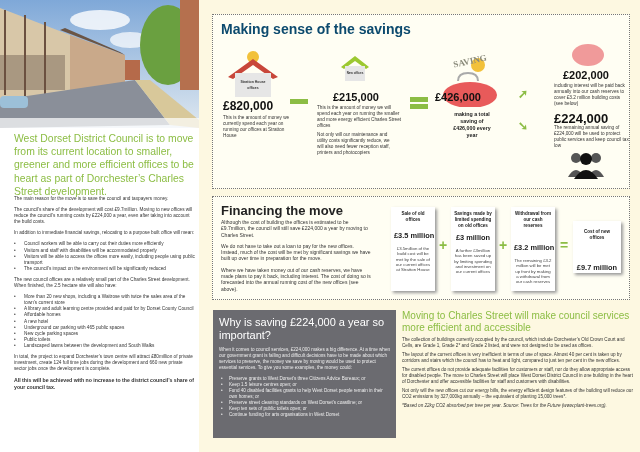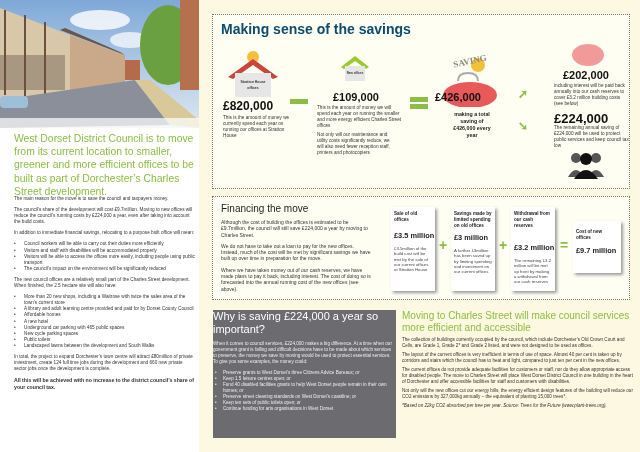--- a/index.html
+++ b/index.html
@@ -12,29 +12,29 @@
 #left .body ul{list-style:none;margin-bottom:5px}
 #left .body li{padding-left:10px;position:relative}
 #left .body li:before{content:"•";position:absolute;left:0}
 #left .body b{font-weight:bold;font-size:5.2px;line-height:7px}
 .dot{border:1px dotted #777}
 #savings{position:absolute;left:212px;top:14px;width:418px;height:175px;background:#fffef3}
 #savings h2{position:absolute;left:8px;top:6px;font-size:14px;font-weight:bold;color:#0c4a6e}
 .amt{font-weight:bold;color:#111}
 .small{font-size:4.7px;line-height:6px;color:#333}
 #financing{position:absolute;left:212px;top:196px;width:418px;height:104px;background:#fffef3}
-#financing h3{position:absolute;left:8px;top:6px;font-size:10px;font-weight:normal}
+#financing h3{position:absolute;left:8px;top:6px;font-size:13px;font-weight:bold}
 #financing .txt{position:absolute;left:8px;top:22px;width:150px;font-size:5px;line-height:6.3px;color:#333}
 #financing .txt p{margin-bottom:5px}
-.card{position:absolute;background:#fff;box-shadow:2px 2px 3px #999;text-align:left;padding:4px 3px}
+.card{position:absolute;background:#fff;box-shadow:2px 2px 3px #999;text-align:center;padding:4px 3px}
 .card .h{font-size:4.6px;font-weight:bold;line-height:6px;color:#222}
 .card .v{font-size:7.4px;font-weight:bold;margin:8px 0 6px;white-space:nowrap}
 .card .d{font-size:4.3px;line-height:5.3px;color:#444}
 .op{position:absolute;color:#8cbd44;font-weight:bold;font-size:14px}
-#why{position:absolute;left:213px;top:310px;width:183px;height:128px;background:#6b6b70;color:#fff;}
+#why{position:absolute;left:213px;top:310px;width:183px;height:128px;background:#6b6b70;color:#fff;padding:6px}
 #why h3{font-size:11px;font-weight:normal;line-height:13px;margin-bottom:5px}
 #why p{font-size:4.6px;line-height:6px;margin-bottom:5px;color:#eee}
 #why ul{list-style:none;font-size:4.6px;line-height:6px;color:#eee}
 #why li{padding-left:10px;position:relative}
 #why li:before{content:"•";position:absolute;left:2px}
 #moving{position:absolute;left:402px;top:310px;width:232px}
 #moving h3{color:#8cbd44;font-size:10px;font-weight:normal;line-height:11.5px;margin-bottom:4px}
 #moving p{font-size:4.6px;line-height:6px;color:#333;margin-bottom:3px}
 #moving p.note{font-style:italic}
 .bar{position:absolute;background:#8cbd44;height:5px;width:18px}
@@ -63,21 +63,21 @@
    <line x1="45" y1="22" x2="45" y2="95" stroke="#6b5040" stroke-width="2"></line>
    <rect x="125" y="60" width="15" height="20" fill="#b56a4a"></rect>
    <ellipse cx="168" cy="45" rx="28" ry="40" fill="#6aa040"></ellipse>
    <rect x="180" y="0" width="19" height="90" fill="#b5704e"></rect>
    <polygon points="0,100 135,80 170,125 0,128" fill="#8a8f99"></polygon>
    <polygon points="135,80 150,80 199,120 199,128 170,125" fill="#d8c89a"></polygon>
    <rect x="0" y="96" width="28" height="12" rx="4" fill="#9cc0d8"></rect>
    <rect x="0" y="118" width="199" height="10" fill="#fff" opacity=".7"></rect>
   </svg>
  </div>
- <div class="intro">West Dorset District Council is to move from its current location to smaller, greener and more efficient offices to be built as part of Dorchester’s Charles Street development.</div>
+ <div class="intro">West Dorset District Council is to move from its current location to smaller, greener and more efficient offices to be heart as part of Dorchester’s Charles Street development.</div>
  <div class="body">
   <p>The main reason for the move is to save the council and taxpayers money.</p>
   <p>The council’s share of the development will cost £9.7million. Moving to new offices will reduce the council’s running costs by £224,000 a year, even after taking into account the build costs.</p>
   <p>In addition to immediate financial savings, relocating to a purpose built office will mean:</p>
   <ul>
    <li>Council workers will be able to carry out their duties more efficiently</li>
    <li>Visitors and staff with disabilities will be accommodated properly</li>
    <li>Visitors will be able to access the offices more easily, including people using public transport</li>
    <li>The council’s impact on the environment will be significantly reduced</li>
   </ul>
@@ -108,21 +108,21 @@
  <div class="small" style="position:absolute;left:22px;top:64px;width:36px;text-align:center;font-size:3.5px;font-weight:bold">Stratton House offices</div>
  <div class="amt" style="position:absolute;left:10px;top:84px;font-size:12px">£820,000</div>
  <div class="small" style="position:absolute;left:10px;top:100px;width:70px">This is the amount of money we currently spend each year on running our offices at Stratton House</div>
  <div class="bar" style="left:77px;top:84px"></div>
 
  <svg style="position:absolute;left:127px;top:38px" width="30" height="30">
   <polygon points="1,14 15,3 29,14 26,16 15,8 4,16" fill="#9cc830"></polygon>
   <rect x="5" y="13" width="20" height="15" fill="#e6e6e6"></rect>
  </svg>
  <div class="small" style="position:absolute;left:132px;top:55px;width:20px;text-align:center;font-size:3px;font-weight:bold">New offices</div>
- <div class="amt" style="position:absolute;left:120px;top:76px;font-size:11px">£109,000</div>
+ <div class="amt" style="position:absolute;left:120px;top:76px;font-size:11px">£215,000</div>
  <div class="small" style="position:absolute;left:104px;top:90px;width:85px">This is the amount of money we will spend each year on running the smaller and more energy efficient Charles Street offices</div>
  <div class="small" style="position:absolute;left:104px;top:117px;width:75px">Not only will our maintenance and utility costs significantly reduce, we will also need fewer reception staff, printers and photocopiers</div>
  <div class="bar" style="left:197px;top:82px"></div>
  <div class="bar" style="left:197px;top:89px"></div>
 
  <svg style="position:absolute;left:225px;top:42px" width="65" height="50">
   <circle cx="40" cy="8" r="7" fill="#f2c13a"></circle>
   <path d="M20 24 Q20 16 30 16 Q40 16 40 24" stroke="#aaa" stroke-width="2" fill="none"></path>
   <ellipse cx="32" cy="38" rx="27" ry="13" fill="#e85a5a"></ellipse>
  </svg>
@@ -169,21 +169,21 @@
  </div>
  <div class="op" style="left:286px;top:40px">+</div>
  <div class="card" style="left:298px;top:10px;width:44px;height:84px">
   <div class="h">Withdrawal from our cash reserves</div>
   <div class="v" style="margin-top:14px">£3.2 million</div>
   <div class="d">The remaining £3.2 million will be met up front by making a withdrawal from our cash reserves</div>
  </div>
  <div class="op" style="left:347px;top:40px">=</div>
  <div class="card" style="left:360px;top:24px;width:48px;height:52px">
   <div class="h" style="margin-top:4px">Cost of new offices</div>
-  <div class="v" style="margin-top:5px">£9.7 million</div>
+  <div class="v" style="margin-top:22px">£9.7 million</div>
  </div>
 </div>
 
 <div id="why">
  <h3>Why is saving £224,000 a year so important?</h3>
  <p>When it comes to council services, £224,000 makes a big difference. At a time when our government grant is falling and difficult decisions have to be made about which services to preserve, the money we save by moving would be used to protect essential services. To give you some examples, the money could:</p>
  <ul>
   <li>Preserve grants to West Dorset’s three Citizens Advice Bureaux; or</li>
   <li>Keep 1.5 leisure centres open; or</li>
   <li>Fund 40 disabled facilities grants to help West Dorset people remain in their own homes; or</li>

